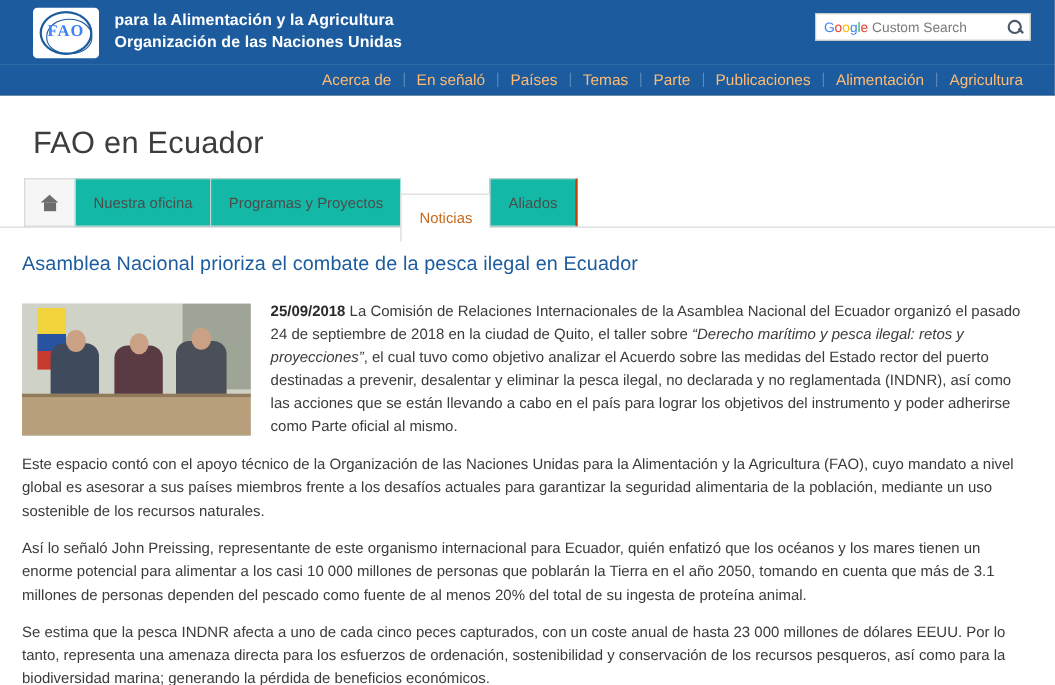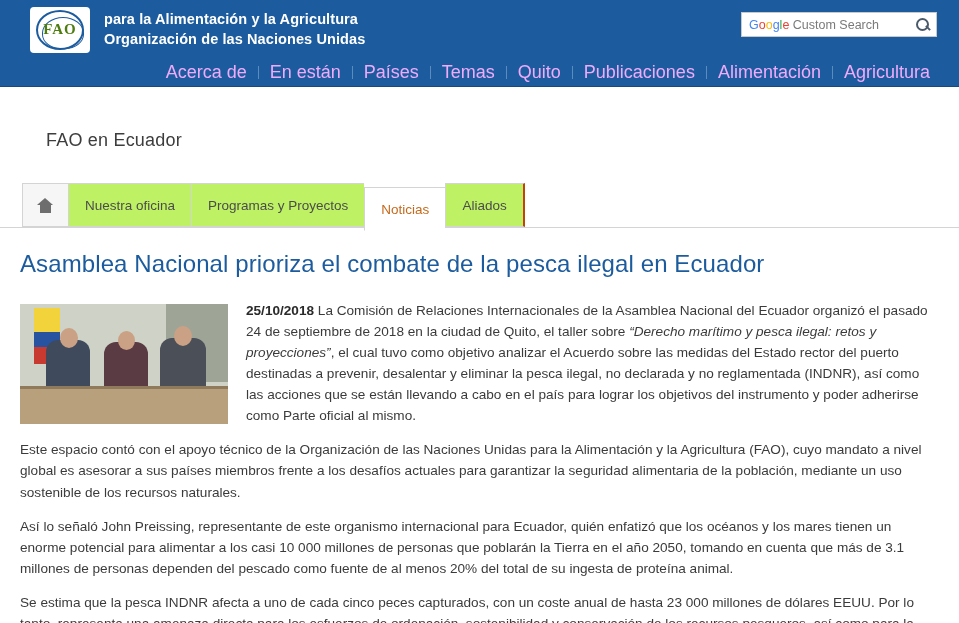--- a/index.html
+++ b/index.html
@@ -44,21 +44,21 @@
     position: absolute;
     left: 4px; top: 5px;
     width: 40px; height: 30px;
     border: 1px solid #1c5c9e;
     border-radius: 50% 50% 45% 45%;
   }
   .fao-logo .fao-text {
     font-family: "Liberation Serif", serif;
     font-size: 15px;
     font-weight: bold;
-    color: #4d7c0f;
+    color: #3b82f6;
     letter-spacing: 1px;
     z-index: 2;
     line-height: 1;
   }
   .org-title {
     margin-left: 14px;
     color: #ffffff;
     font-size: 14.5px;
     font-weight: bold;
     line-height: 1.35;
@@ -116,40 +116,40 @@
   .topnav {
     background: #1c5c9e;
     height: 28px;
     display: flex;
     justify-content: flex-end;
     align-items: center;
     padding-right: 18px;
     border-bottom: 1px solid #15497f;
   }
   .topnav a {
-    color: #f0abfc;
-    font-size: 18px;
+    color: #fdba74;
+    font-size: 14px;
     text-decoration: none;
     padding: 0 11px;
     border-left: 1px solid #5c8cbd;
     line-height: 13px;
     white-space: nowrap;
   }
   .topnav a:first-child { border-left: none; }
 
   
   .page-title-wrap {
     padding: 27px 0 16px 30px;
     background: #ffffff;
   }
   .page-title {
-    font-size: 18px;
+    font-size: 28px;
     color: #3d3d3d;
     font-weight: normal;
-    margin: 16px;
+    margin: 0;
     letter-spacing: .2px;
   }
 
   
   .tabs {
     display: flex;
     align-items: flex-end;
     padding-left: 22px;
     border-bottom: 1px solid #d4d4d4;
     background: #ffffff;
@@ -157,32 +157,32 @@
   }
   .tab {
     height: 44px;
     display: flex;
     align-items: center;
     padding: 0 16px;
     font-size: 13.5px;
     color: #4c4c4c;
     border: 1px solid #d4d4d4;
     border-right: none;
-    background: #bef264;
+    background: #14b8a6;
     cursor: pointer;
     white-space: nowrap;
   }
   .tab:last-child { border-right: 2px solid #c2410c; }
   .tab.home { padding: 0 14px; background: #f6f6f6; }
   .tab.active {
     background: #ffffff;
     color: #c56a1c;
     border-bottom: 1px solid #ffffff;
     position: relative;
-    top: 4px;
+    top: 14px;
   }
   .home-icon {
     width: 17px; height: 15px;
     position: relative;
     display: inline-block;
   }
   .home-icon::before {
     content: "";
     position: absolute;
     left: 0; top: 0;
@@ -196,21 +196,21 @@
     left: 3px; top: 7px;
     width: 11px; height: 8px;
     background: #6e6e6e;
   }
 
   
   .article {
     padding: 22px 20px 0 20px;
   }
   .article h1 {
-    font-size: 24px;
+    font-size: 18px;
     font-weight: normal;
     color: #1c5c9e;
     margin: 0 0 22px 0;
     letter-spacing: .1px;
   }
   .lead-block { overflow: hidden; }
   .photo {
     float: left;
     width: 208px;
     height: 120px;
@@ -284,24 +284,24 @@
   <div class="search-box">
     <div class="search-label">
       <span class="g-blue">G</span><span class="g-red">o</span><span class="g-yellow">o</span><span class="g-blue">g</span><span class="g-green">l</span><span class="g-red">e</span><span class="g-grey"> <span>Custom Search</span></span>
     </div>
     <div class="search-icon"></div>
   </div>
 </div>
 
 <nav class="topnav">
   <a href="#">Acerca de</a>
-  <a href="#">En están</a>
+  <a href="#">En señaló</a>
   <a href="#">Países</a>
   <a href="#">Temas</a>
-  <a href="#">Quito</a>
+  <a href="#">Parte</a>
   <a href="#">Publicaciones</a>
   <a href="#">Alimentación</a>
   <a href="#">Agricultura</a>
 </nav>
 
 <div class="page-title-wrap">
   <h2 class="page-title">FAO en Ecuador</h2>
 </div>
 
 <div class="tabs">
@@ -325,21 +325,21 @@
       <div class="p1"></div>
         <div class="h1"></div>
       <div class="p2"></div>
         <div class="h2"></div>
       <div class="p3"></div>
         <div class="h3"></div>
       <div class="table"></div>
     </div>
 
     <p class="body first">
-      <span class="date">25/10/2018</span>
+      <span class="date">25/09/2018</span>
       <span>La Comisión de Relaciones Internacionales de la Asamblea Nacional del Ecuador organizó el pasado 24 de septiembre de 2018 en la ciudad de Quito, el taller sobre </span><span class="italic">“Derecho marítimo y pesca ilegal: retos y proyecciones”</span><span>, el cual tuvo como objetivo analizar el Acuerdo sobre las medidas del Estado rector del puerto destinadas a prevenir, desalentar y eliminar la pesca ilegal, no declarada y no reglamentada (INDNR), así como las acciones que se están llevando a cabo en el país para lograr los objetivos del instrumento y poder adherirse como Parte oficial al mismo.</span>
     </p>
 
     <p class="body">Este espacio contó con el apoyo técnico de la Organización de las Naciones Unidas para la Alimentación y la Agricultura (FAO), cuyo mandato a nivel global es asesorar a sus países miembros frente a los desafíos actuales para garantizar la seguridad alimentaria de la población, mediante un uso sostenible de los recursos naturales.</p>
   </div>
 
   <p class="body">Así lo señaló John Preissing, representante de este organismo internacional para Ecuador, quién enfatizó que los océanos y los mares tienen un enorme potencial para alimentar a los casi 10 000 millones de personas que poblarán la Tierra en el año 2050, tomando en cuenta que más de 3.1 millones de personas dependen del pescado como fuente de al menos 20% del total de su ingesta de proteína animal.</p>
   <p class="body">Se estima que la pesca INDNR afecta a uno de cada cinco peces capturados, con un coste anual de hasta 23 000 millones de dólares EEUU. Por lo tanto, representa una amenaza directa para los esfuerzos de ordenación, sostenibilidad y conservación de los recursos pesqueros, así como para la biodiversidad marina; generando la pérdida de beneficios económicos.</p>
 
 </div>

